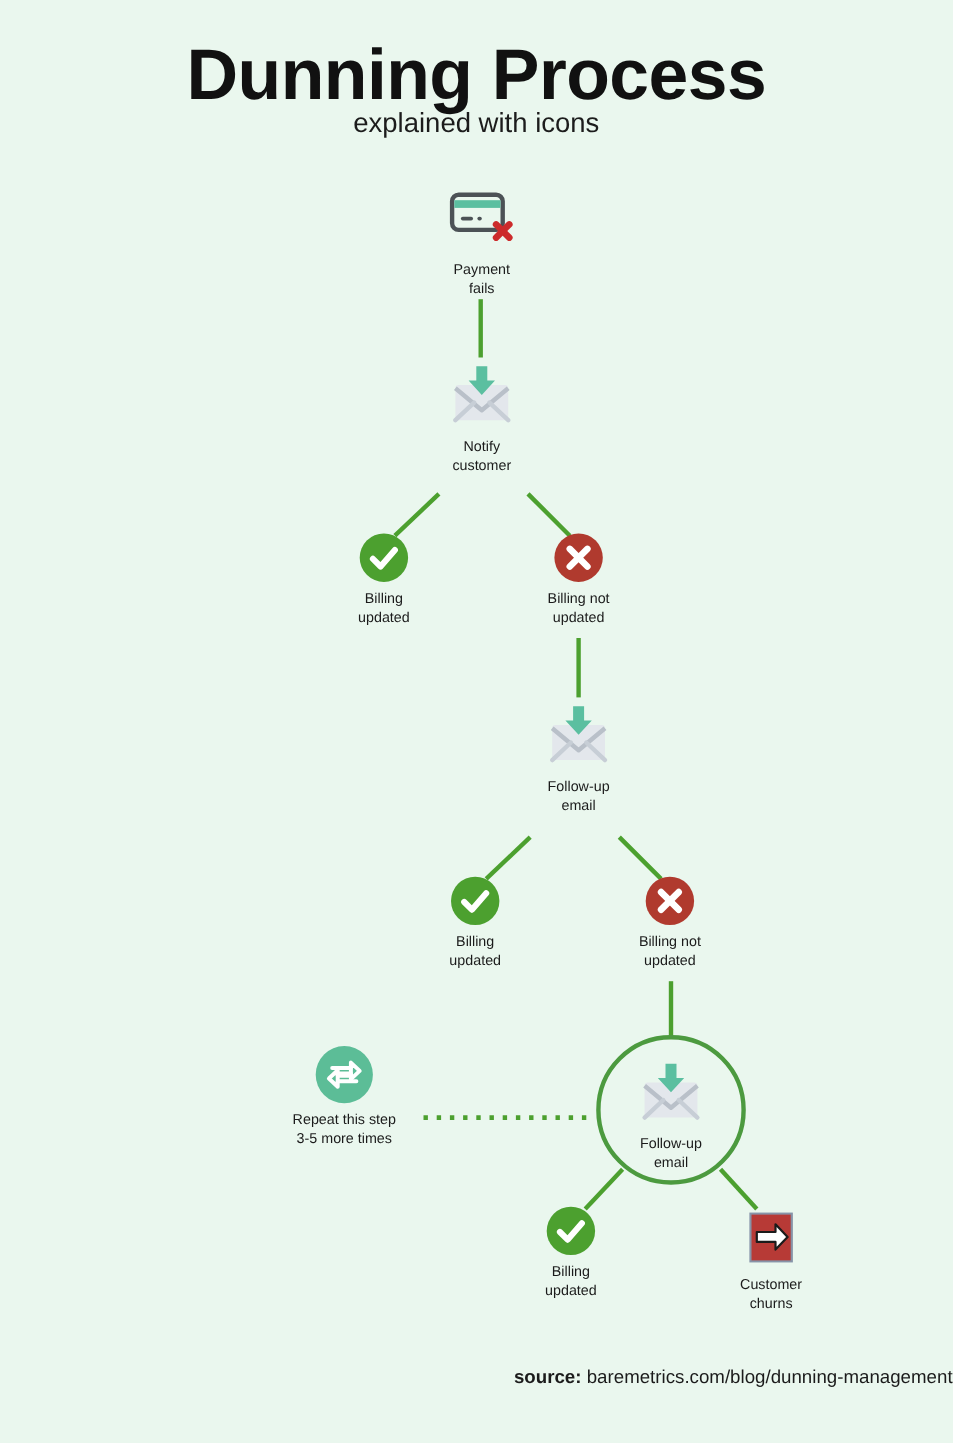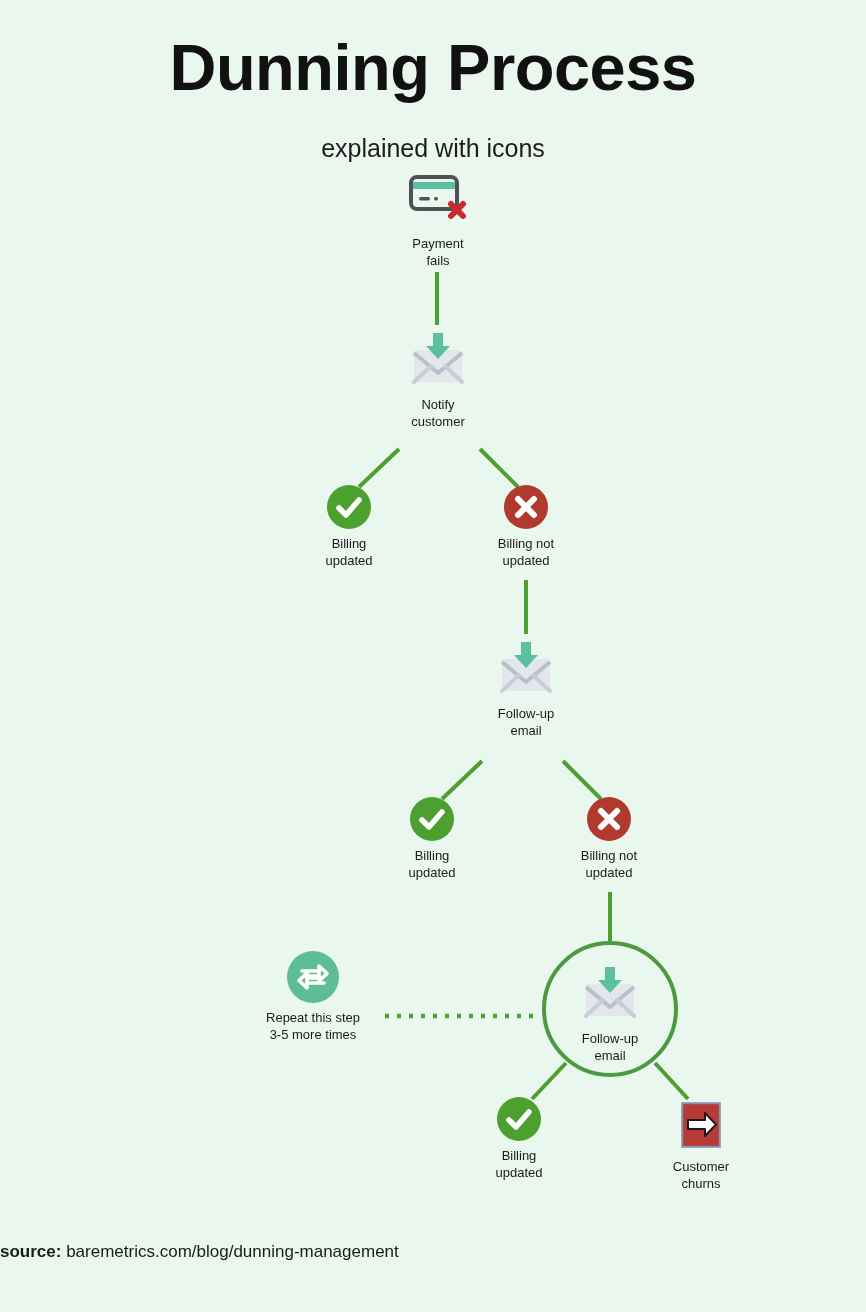--- a/index.html
+++ b/index.html
@@ -34,21 +34,20 @@
   }
   .subtitle {
     position: absolute;
     left: 0;
     top: 98px;
     width: 866px;
     text-align: center;
     font-size: 25px;
     font-weight: normal;
     color: #1c1c1c;
-    margin-top: 36px;
   }
 
   
   #connectors {
     position: absolute;
     left: 0;
     top: 0;
     width: 866px;
     height: 1312px;
     pointer-events: none;
@@ -83,21 +82,21 @@
   .badge.ok   { background: #4ca02f; }
   .badge.bad  { background: #b03a2e; }
   .badge.loop { background: #5cbd97; width: 52px; height: 52px; }
 
   
   .source {
     position: absolute;
     left: 0;
     top: 1242px;
     width: 866px;
-    text-align: left;
+    text-align: right;
     font-size: 17px;
     color: #1b1b1b;
   }
   .source b { font-weight: bold; }
 </style>
 </head>
 <body>
 
 <div id="infographic">
 

